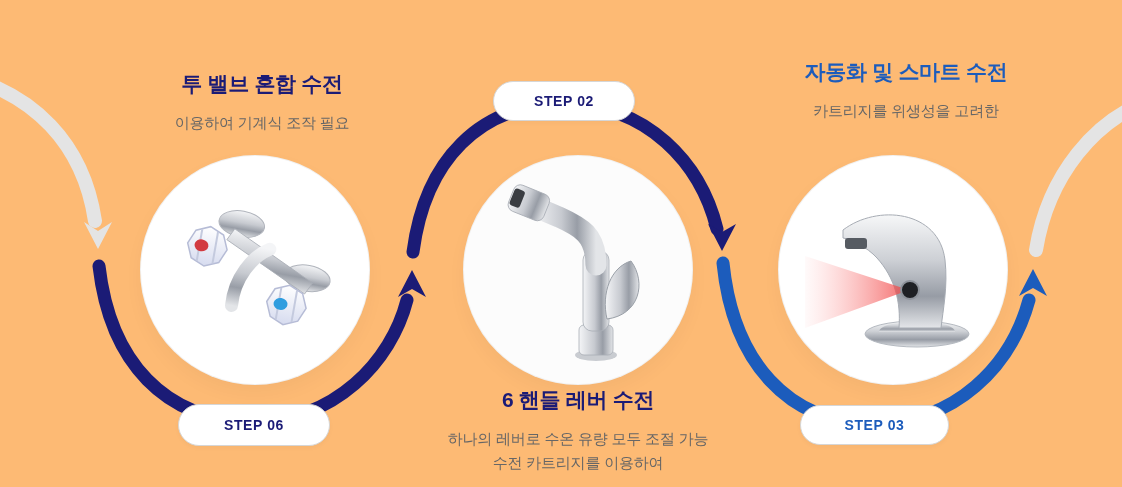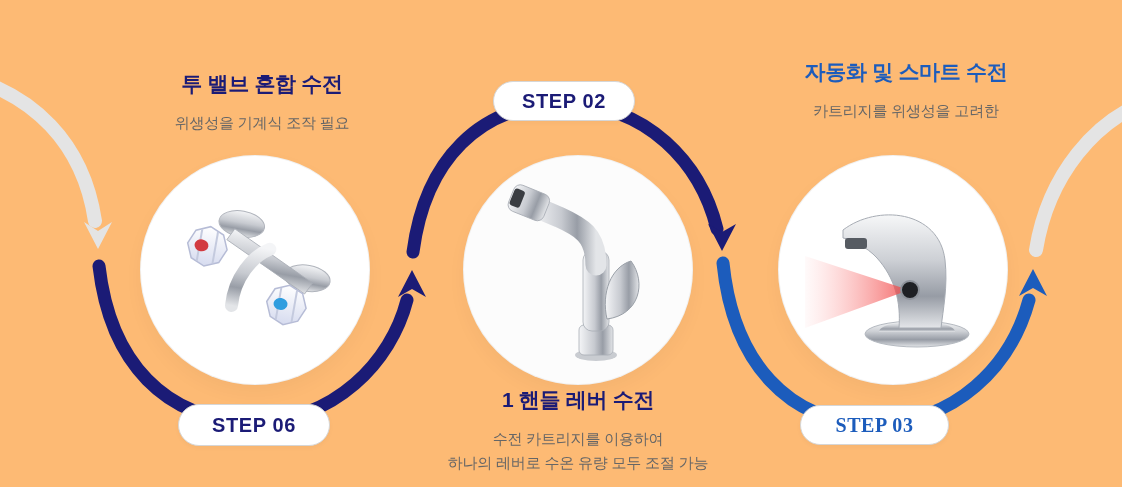--- a/index.html
+++ b/index.html
@@ -18,25 +18,25 @@
   .head.blue{fill:var(--blue);}
   .head.gray{fill:var(--arc-gray);}
   .circle{position:absolute;width:228px;height:228px;border-radius:50%;background:#ffffff;
     box-shadow:0 0 0 1px #f1f1f1, 0 8px 20px rgba(0,0,0,0.04);z-index:2;
     display:flex;align-items:center;justify-content:center;}
   #circle1{left:141px;top:156px;}
   #circle2{left:464px;top:156px;background:#fcfcfc;}
   #circle3{left:779px;top:156px;}
   .pill{position:absolute;z-index:3;display:flex;align-items:center;justify-content:center;
     background:#ffffff;border:1.5px solid var(--pill-border);border-radius:24px;
-    font-size:20px;font-weight:700;letter-spacing:0.6px;
+    font-size:14px;font-weight:700;letter-spacing:0.6px;
     box-shadow:0 2px 5px rgba(0,0,0,0.03);}
   #pill1{left:178px;top:404px;width:150px;height:40px;color:var(--navy);}
   #pill2{left:493px;top:81px;width:140px;height:38px;color:var(--navy);}
-  #pill3{left:800px;top:405px;width:147px;height:38px;color:var(--blue);font-family:Liberation Serif, serif;}
+  #pill3{left:800px;top:405px;width:147px;height:38px;color:var(--blue);}
   .tblock{position:absolute;z-index:2;text-align:center;}
   #tb1{left:102px;top:70px;width:320px;}
   #tb2{left:396px;top:386px;width:364px;}
   #tb3{left:746px;top:58px;width:320px;}
   .tblock h3{margin:0 0 13px 0;font-size:21px;font-weight:700;letter-spacing:-0.3px;}
   .title-navy{color:var(--navy);}
   .title-blue{color:var(--blue);}
   .desc{font-size:15px;line-height:24px;color:var(--text-gray);letter-spacing:-0.2px;}
 </style>
 </head>
@@ -57,29 +57,29 @@
 
     <path class="arc blue" d="M 723 263 C 733 362 788 423 873 424 C 956 423 1011 366 1029 300"></path>
     <polygon class="head blue" points="1033,269 1019,296 1033,288 1047,296"></polygon>
 
     <path class="arc gray" d="M 1036 250 C 1048 175 1096 118 1152 100"></path>
   </svg>
 
   <div class="tblock" id="tb1">
     <h3 class="title-navy">투 밸브 혼합 수전</h3>
     <div class="desc">
-      <div>위생성을 기계식 조작 필요</div>
+      <div>이용하여 기계식 조작 필요</div>
     </div>
   </div>
 
   <div class="tblock" id="tb2">
-    <h3 class="title-navy">1 핸들 레버 수전</h3>
+    <h3 class="title-navy">6 핸들 레버 수전</h3>
     <div class="desc">
+      <div>하나의 레버로 수온 유량 모두 조절 가능</div>
       <div>수전 카트리지를 이용하여</div>
-      <div>하나의 레버로 수온 유량 모두 조절 가능</div>
     </div>
   </div>
 
   <div class="tblock" id="tb3">
     <h3 class="title-blue">자동화 및 스마트 수전</h3>
     <div class="desc">
       <div>카트리지를 위생성을 고려한</div>
     </div>
   </div>
 

